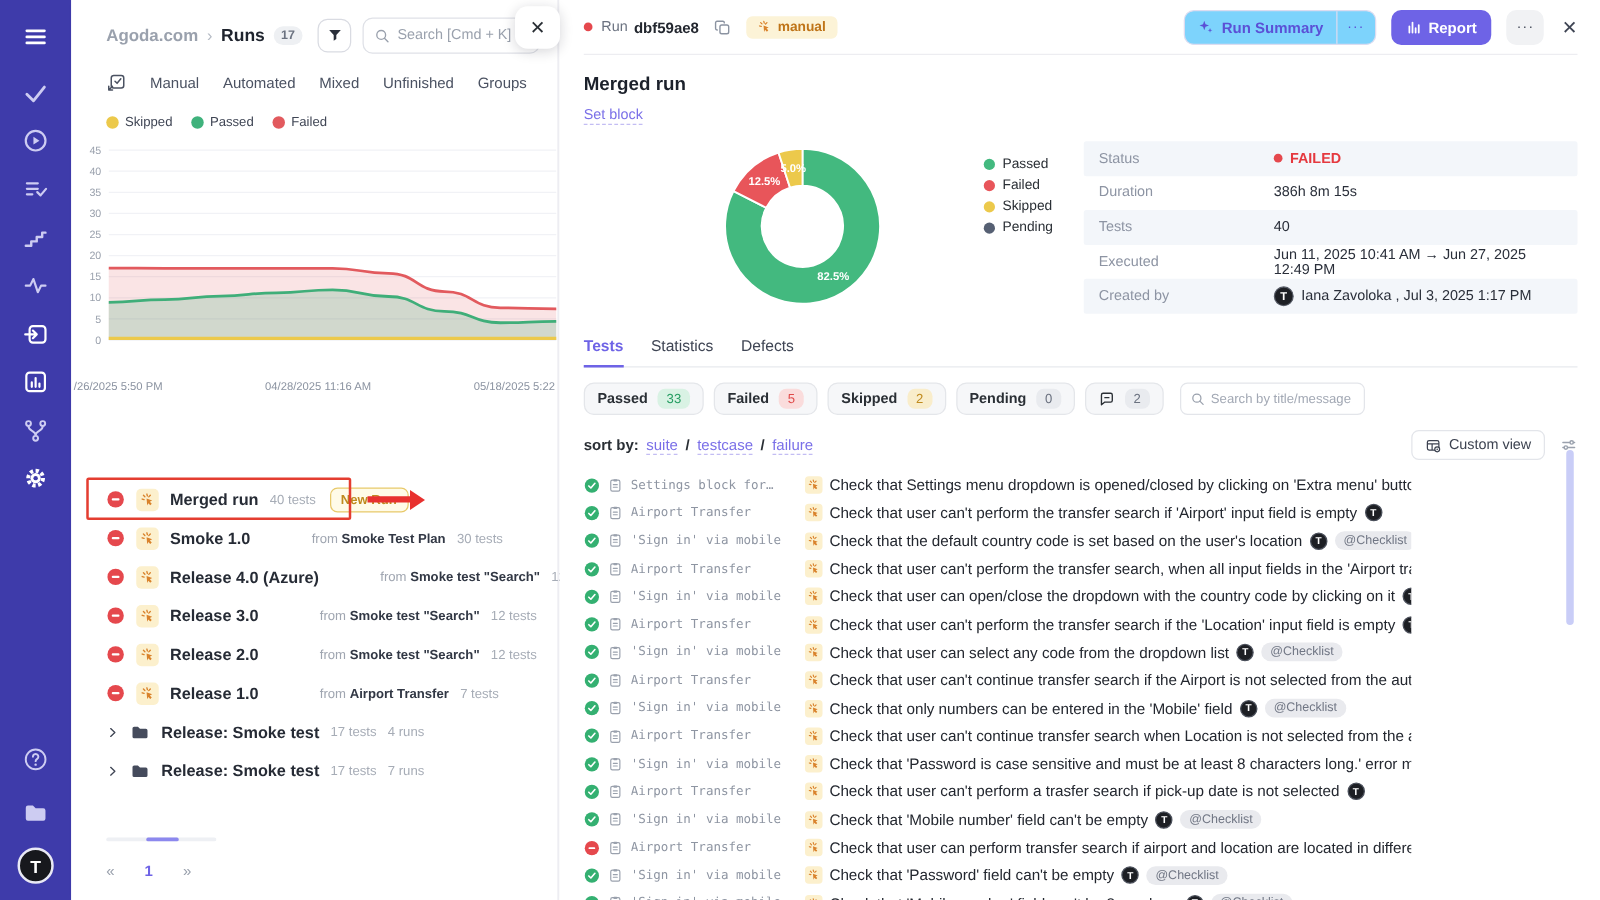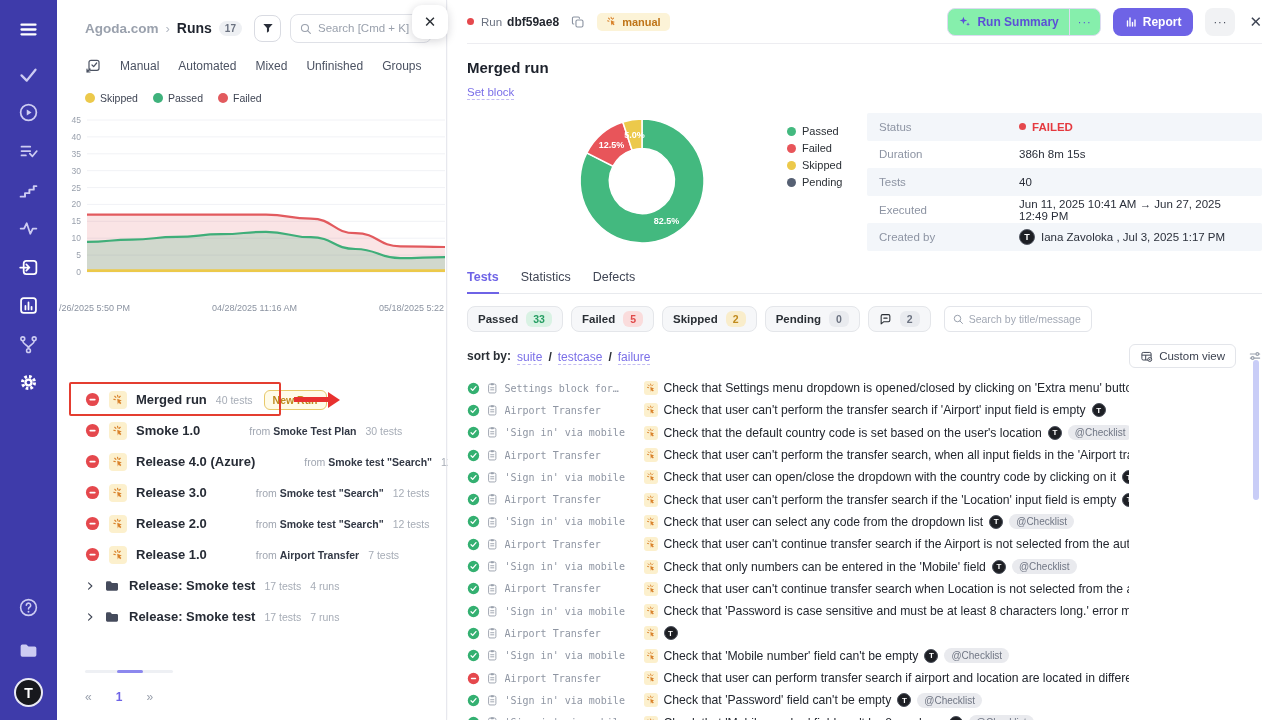--- a/index.html
+++ b/index.html
@@ -81,21 +81,21 @@
   .topbar { height:44px; display:flex; align-items:center; border-bottom:1px solid #ededf1; }
   .reddot { width:7px; height:7px; border-radius:50%; background:#e5484d; margin-right:7px; flex:none; }
   .run-label { font-size:11.5px; color:#6b7280; margin-right:5px; }
   .run-id { font-size:12px; font-weight:700; color:#23272f; }
   .copy-ic { color:#8b93a1; margin-left:12px; display:flex; cursor:pointer; }
   .copy-ic svg { width:14px; height:14px; }
   .man-chip { display:flex; align-items:center; gap:5px; background:#fcf3d7; border-radius:5px; padding:3px 9px; margin-left:12px; }
   .man-chip svg { width:11px; height:11px; color:#d9822b; }
   .man-chip span { font-size:11px; font-weight:600; color:#bf7418; }
   .tb-right { margin-left:auto; display:flex; align-items:center; }
-  .split-btn { display:flex; align-items:center; height:28px; border:1px solid #dcdcf0; border-radius:8px; background:#86efac; }
+  .split-btn { display:flex; align-items:center; height:28px; border:1px solid #dcdcf0; border-radius:8px; background:#7dd3fc; }
   .split-main { display:flex; align-items:center; gap:6px; padding:0 10px; color:#5b50d6; font-size:12px; font-weight:600;
                 cursor:pointer; height:100%; }
   .split-main svg { width:13px; height:13px; }
   .split-more { border-left:1px solid #dcdcf0; padding:0 8px; color:#5b50d6; font-size:11px; letter-spacing:1px;
                 display:flex; align-items:center; height:100%; cursor:pointer; }
   .report-btn { display:flex; align-items:center; gap:6px; height:28px; border-radius:8px; background:#6e63e6; color:#fff;
                 font-size:12px; font-weight:600; padding:0 12px; margin-left:12px; cursor:pointer; border:0; }
   .report-btn svg { width:12px; height:12px; }
   .more-btn { height:28px; width:30px; border-radius:8px; background:#f1f2f4; color:#3f4554; display:flex; align-items:center;
               justify-content:center; font-size:11px; letter-spacing:1px; margin-left:12px; cursor:pointer; }
@@ -123,21 +123,21 @@
                  display:flex; align-items:center; justify-content:center; border:1px solid #565b66; flex:none; }
 
   .detail-tabs { display:flex; gap:22px; border-bottom:1px solid #e8eaee; margin-top:14px; }
   .d-tab { font-size:12.5px; color:#3f4554; padding-bottom:8px; cursor:pointer; }
   .d-tab.active { color:#6e63e6; font-weight:600; border-bottom:2px solid #6e63e6; margin-bottom:-1px; }
 
   .chips-row { display:flex; align-items:center; gap:8px; margin-top:12px; }
   .chip { display:flex; align-items:center; gap:8px; height:26px; padding:0 10px; border:1px solid #e4e6ea; background:#f6f7f9;
           border-radius:8px; cursor:pointer; }
   .chip-label { font-size:11.5px; font-weight:600; color:#2a2f35; }
-  .chip-count { font-size:10.5px; font-weight:700; border-radius:6px; padding:2px 7px; }
+  .chip-count { font-size:10.5px; font-weight:400; border-radius:6px; padding:2px 7px; }
   .cc-green { background:#d9f2e4; color:#259d62; } .cc-red { background:#fadcdc; color:#e04a4a; }
   .cc-yellow { background:#f9edcb; color:#c08a1d; } .cc-gray { background:#e9ebef; color:#6b7280; }
   .chip svg { width:13px; height:13px; color:#2a2f35; }
   .d-search { display:flex; align-items:center; height:26px; width:148px; border:1px solid #e3e5ea; border-radius:6px;
               padding:0 7px; margin-left:5px; color:#9aa1ad; background:#fff; }
   .d-search svg { width:12px; height:12px; flex:none; }
   .d-search input { border:0; outline:0; width:100%; margin-left:5px; font-size:10.5px; color:#3a4050;
                     font-family:"Liberation Sans",sans-serif; background:transparent; }
   .d-search input::placeholder { color:#a2a8b4; }
 
@@ -957,20 +957,21 @@
               <path d="M9 11h6M9 15h6" stroke="currentColor" stroke-width="1.8" stroke-linecap="round"></path>
             </svg>
           </span>
       <span class="t-suite">Airport Transfer</span>
       <span class="t-man">
             <svg viewBox="0 0 24 24">
               <path d="M3.5 10.5l3 .8M5.5 4.5l2.3 2.3M11 2.5l.8 3M16.5 4.5L14 7" stroke="currentColor" stroke-width="2.2" stroke-linecap="round" fill="none"></path>
               <path d="M10.5 9.5l9 3.4-3.8 1.9 3.1 3.1-2.4 2.4-3.1-3.1-1.8 3.7z" fill="currentColor"></path>
             </svg>
           </span>
+      <span class="t-title">Check that user can't perform a trasfer search if pick-up date is not selected</span>
       <span class="t-avatar">T</span>
 
     </div>
     <div class="t-row">
       <span class="t-status">
             <svg viewBox="0 0 24 24">
               <circle cx="12" cy="12" r="10.5" fill="#34b071"></circle>
               <path d="M7.5 12.5l3 3 6-7" stroke="#fff" stroke-width="2.4" fill="none" stroke-linecap="round" stroke-linejoin="round"></path>
             </svg>
           </span>

